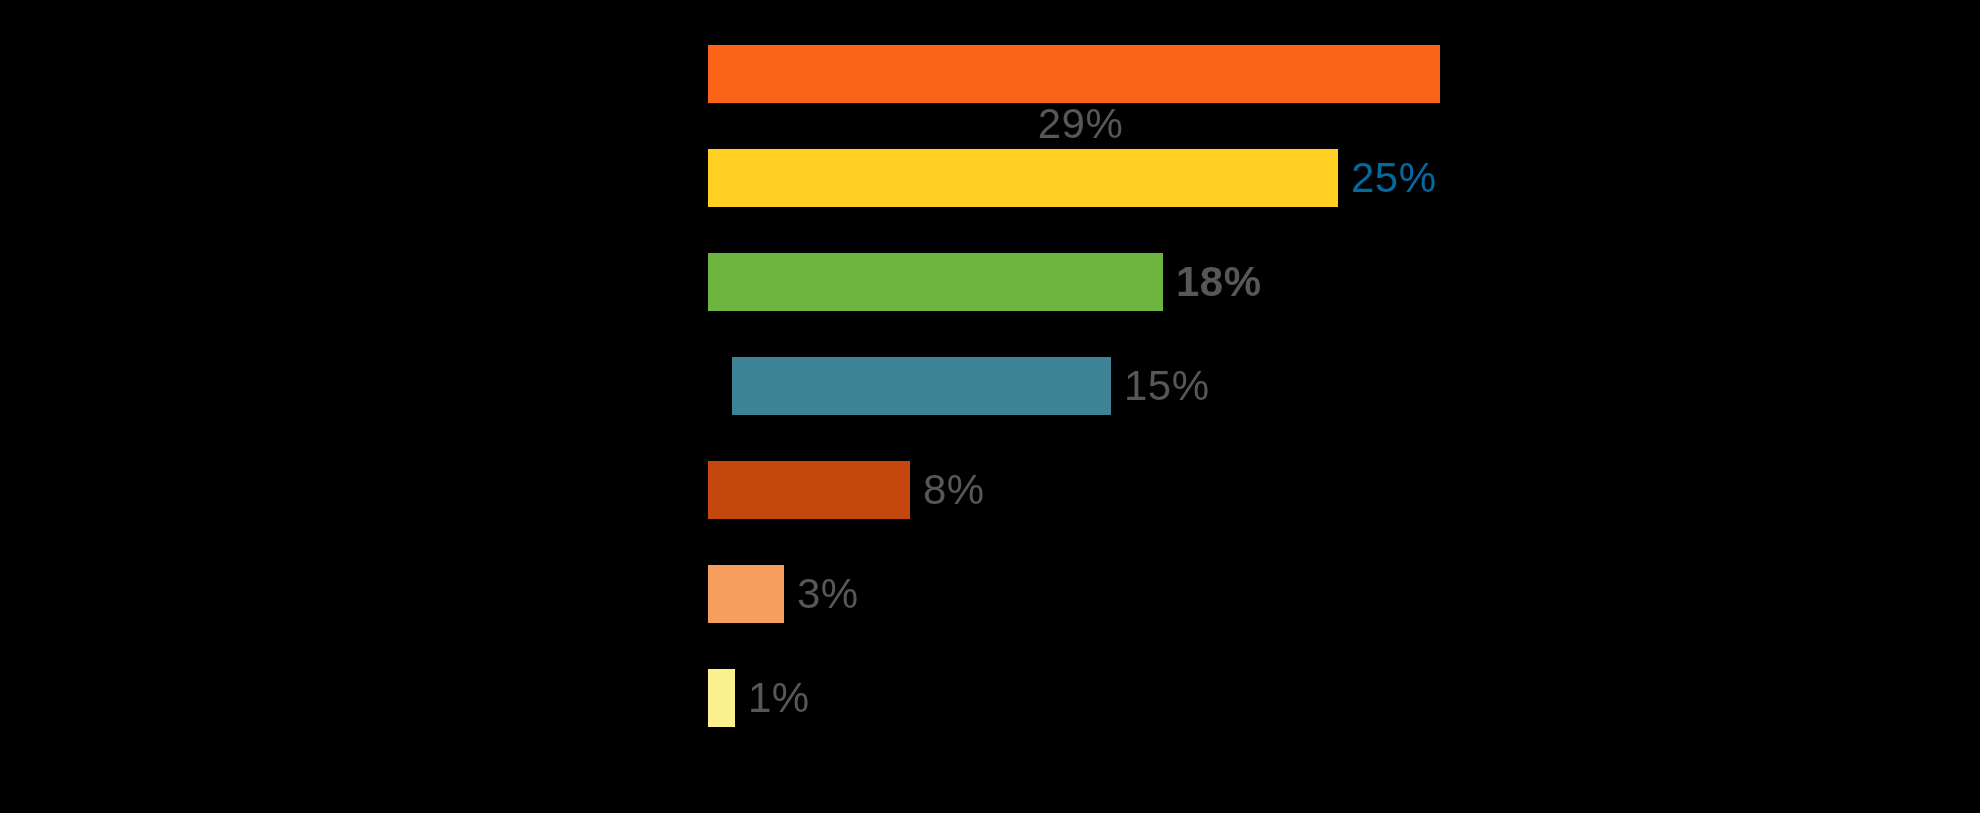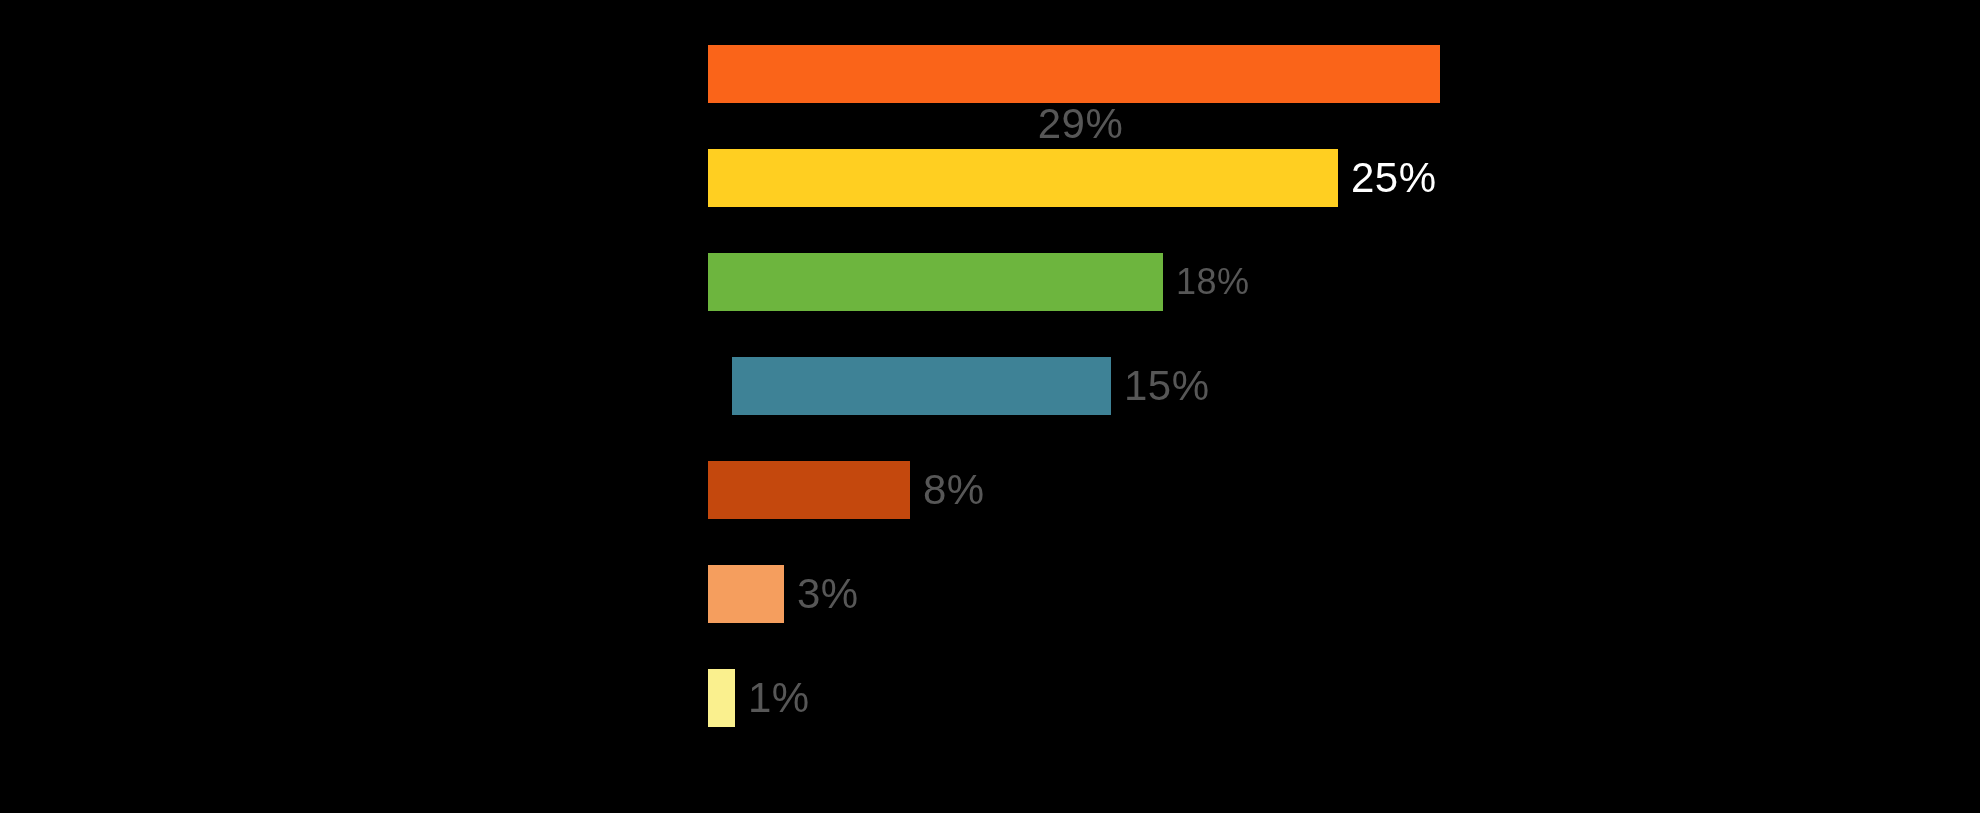--- a/index.html
+++ b/index.html
@@ -49,25 +49,25 @@
 </head>
 <body>
 
 <div id="chart-canvas" style="background: rgb(0, 0, 0);">
     <div class="bar-row" style="top: 45px; height: 58px; left: 708px; flex-direction: column;">
       <div class="bar-rect" style="width: 732px; height: 58px; background: rgb(250, 100, 25);"></div>
       <div class="bar-label" style="margin-left: 13px; font-size: 42px; color: rgb(87, 87, 87);">29%</div>
     </div>
     <div class="bar-row" style="top: 149px; height: 58px; left: 708px;">
       <div class="bar-rect" style="width: 630px; height: 58px; background: rgb(255, 207, 33);"></div>
-      <div class="bar-label" style="margin-left: 13px; font-size: 42px; color: #ffffff; text-align: center;">25%</div>
+      <div class="bar-label" style="margin-left: 13px; font-size: 42px; color: #0369a1; text-align: center;">25%</div>
     </div>
     <div class="bar-row" style="top: 253px; height: 58px; left: 708px;">
       <div class="bar-rect" style="width: 455px; height: 58px; background: rgb(109, 181, 62);"></div>
-      <div class="bar-label" style="margin-left: 13px; font-size: 36px; color: rgb(87, 87, 87);">18%</div>
+      <div class="bar-label" style="margin-left: 13px; font-size: 42px; color: rgb(87, 87, 87); font-weight: bold;">18%</div>
     </div>
     <div class="bar-row" style="top: 357px; height: 58px; left: 708px; padding-left: 24px;">
       <div class="bar-rect" style="width: 379px; height: 58px; background: rgb(62, 130, 150);"></div>
       <div class="bar-label" style="margin-left: 13px; font-size: 42px; color: rgb(87, 87, 87);">15%</div>
     </div>
     <div class="bar-row" style="top: 461px; height: 58px; left: 708px;">
       <div class="bar-rect" style="width: 202px; height: 58px; background: rgb(196, 72, 13);"></div>
       <div class="bar-label" style="margin-left: 13px; font-size: 42px; color: rgb(87, 87, 87);">8%</div>
     </div>
     <div class="bar-row" style="top: 565px; height: 58px; left: 708px;">

